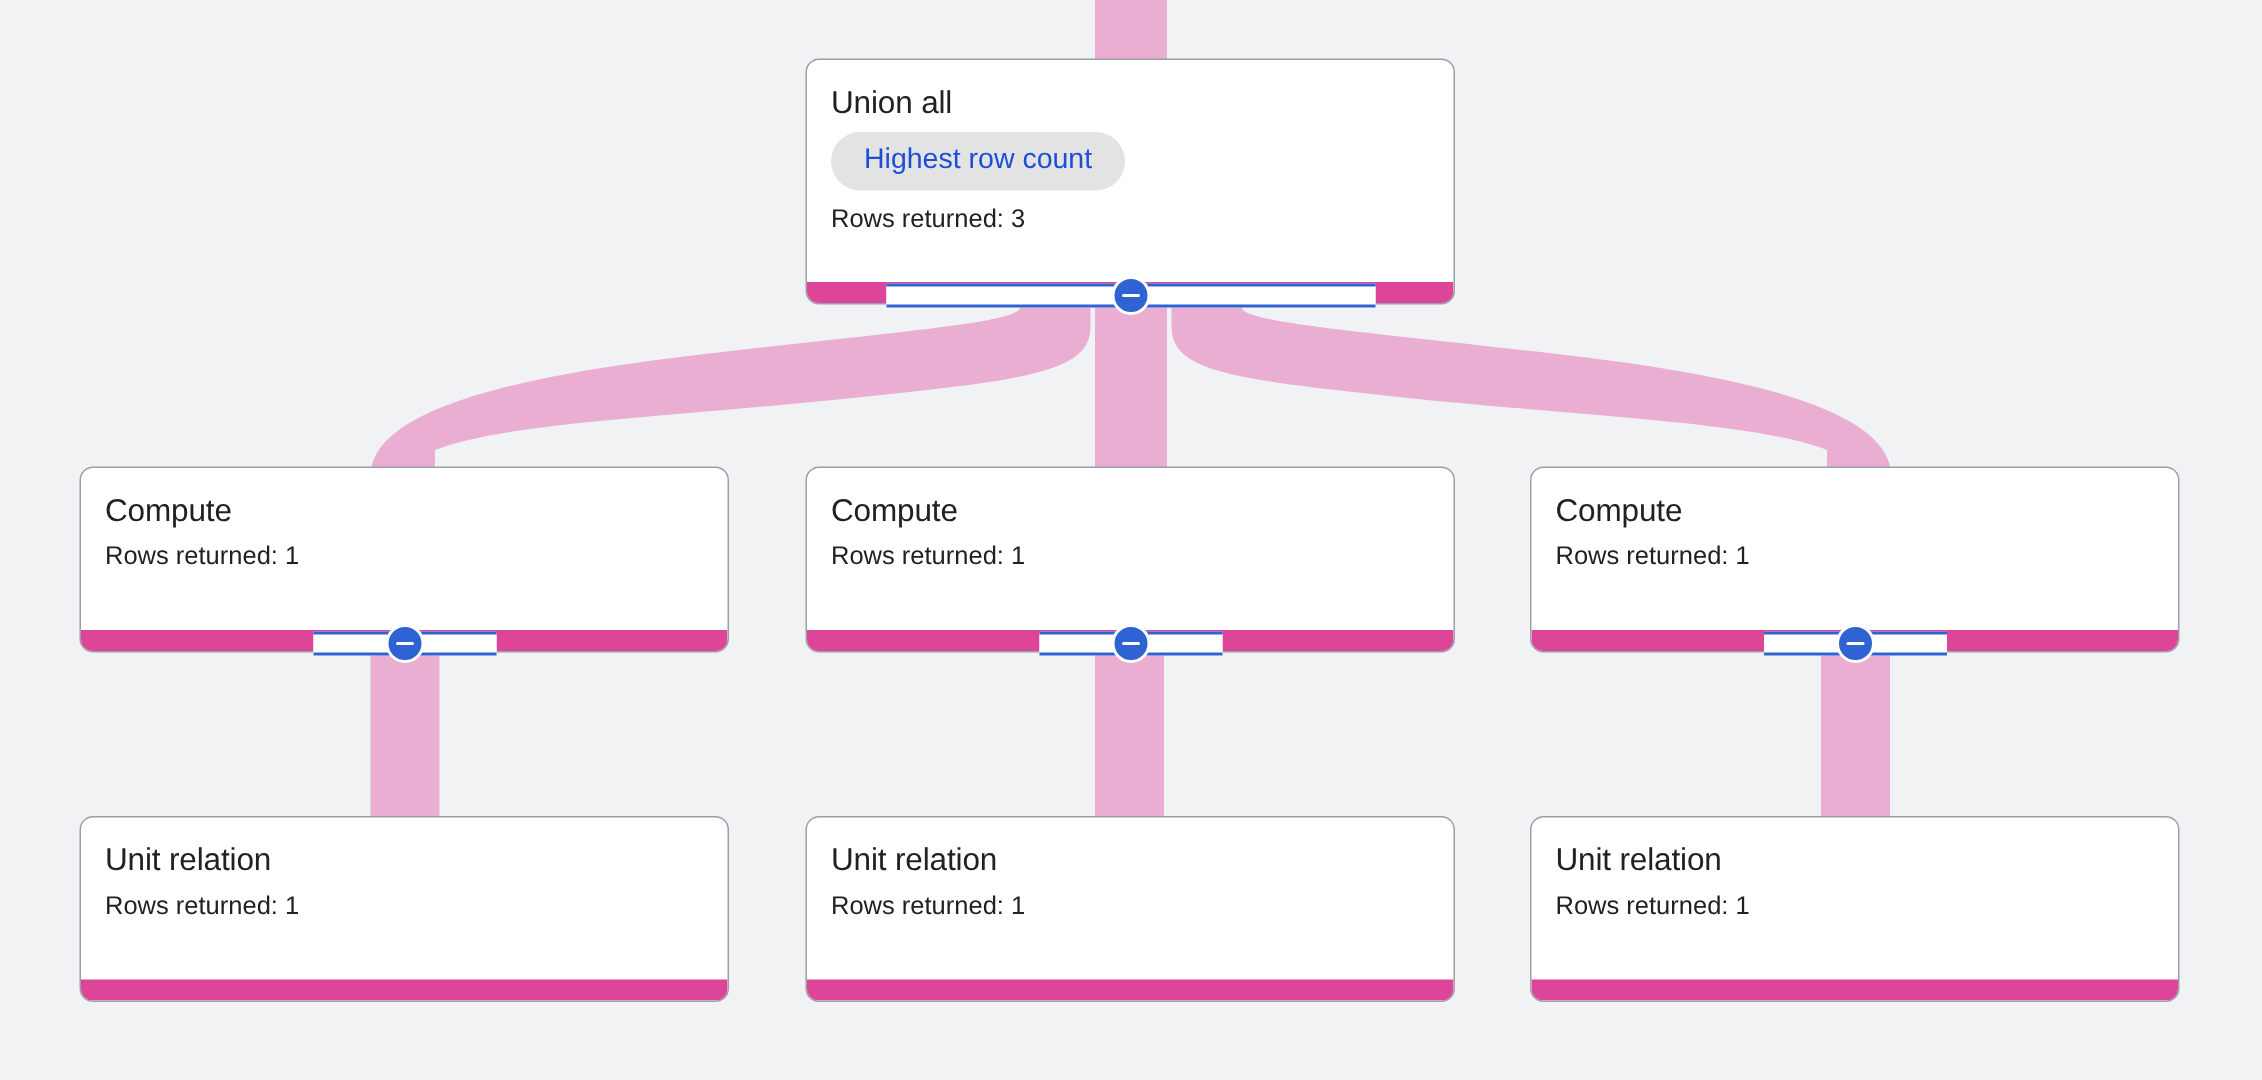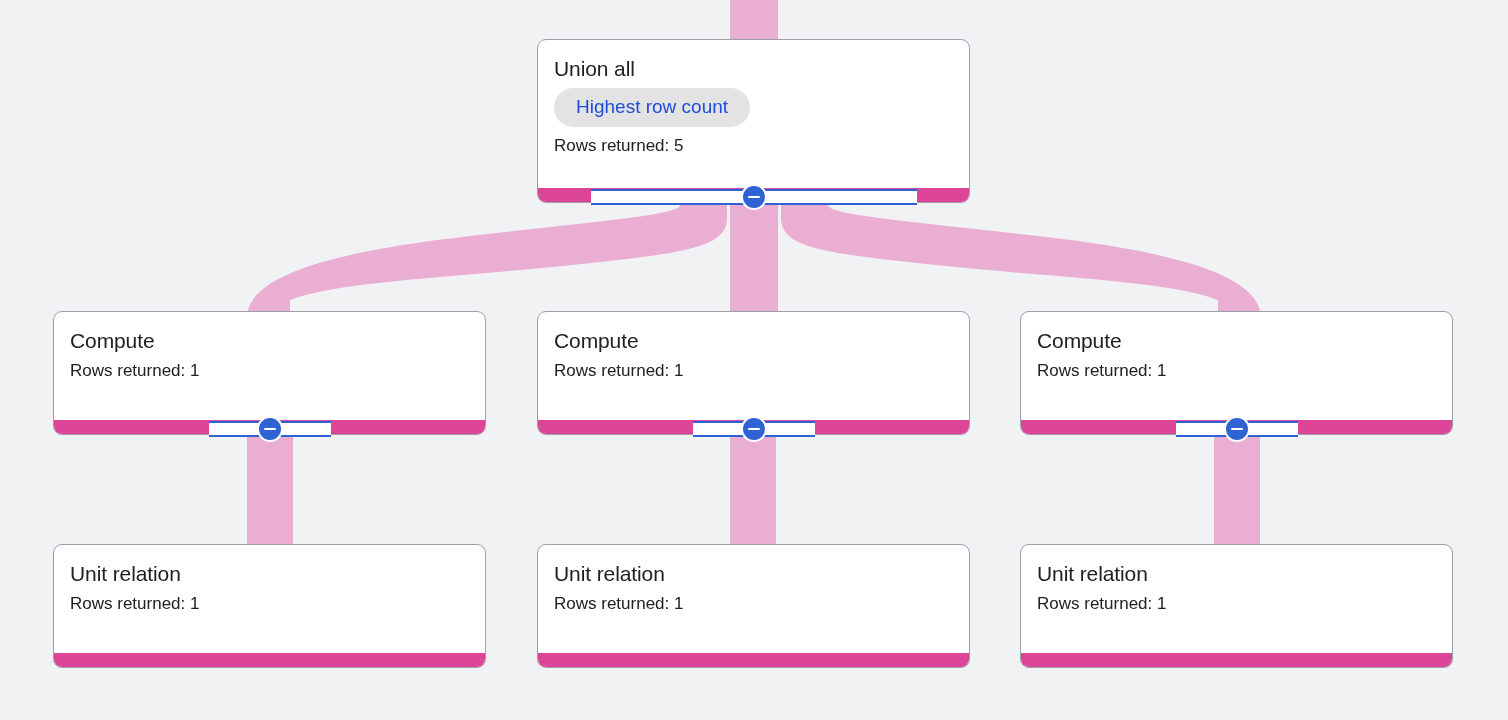--- a/index.html
+++ b/index.html
@@ -174,21 +174,21 @@
     <g>
       <rect x="1214" y="435" width="46" height="112" fill="#eaaed3"></rect>
     </g>
   </svg>
 
   <div id="node-layer">
       <div class="node" style="left: 537px; top: 39px; width: 433px; height: 164px;">
         <div class="node-body">
           <div class="node-title">Union all</div>
           <span class="node-chip">Highest row count</span>
-          <div class="node-metric">Rows returned: 5</div>
+          <div class="node-metric">Rows returned: 3</div>
         </div>
         <div class="node-footer"></div>
       </div>
       <div class="collapse-toggle" style="left: 590.5px; top: 184px; width: 326px;">
         <span class="collapse-rail" style="left: 0px; width: 158px;"></span>
         <span class="collapse-rail" style="right: 0px; width: 158px;"></span>
         <span class="collapse-circle"></span>
       </div>
       <div class="node" style="left: 53px; top: 311px; width: 433px; height: 124px;">
         <div class="node-body">

